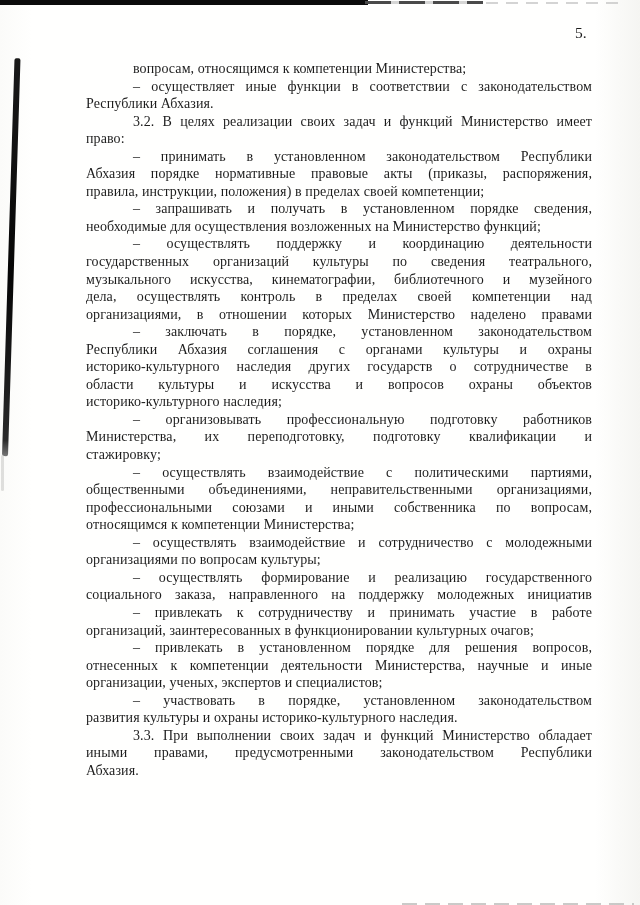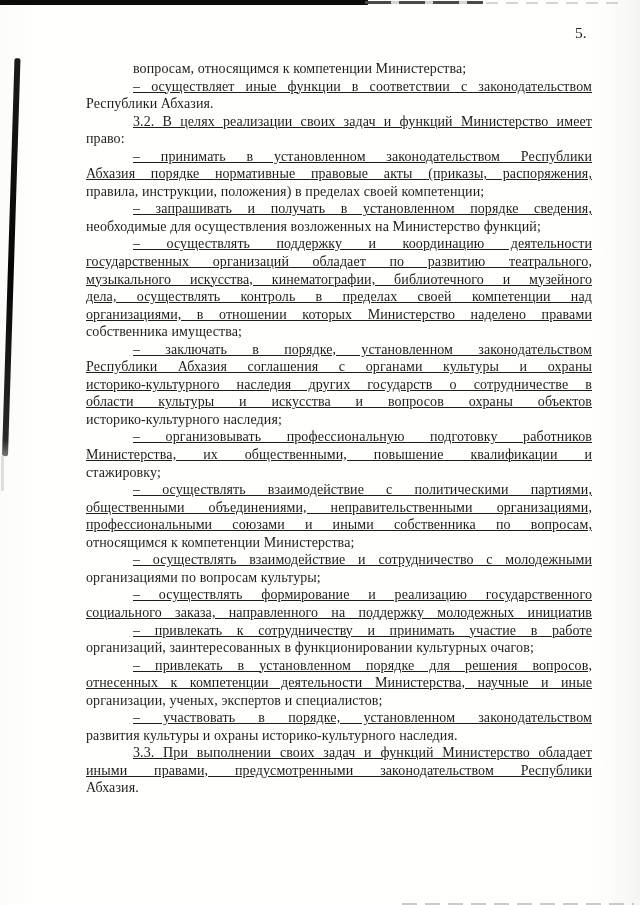--- a/index.html
+++ b/index.html
@@ -72,21 +72,20 @@
     text-align: justify;
     letter-spacing: 0.1px;
   }
   .line {
     text-align: justify;
     text-align-last: left;
     white-space: normal;
   }
   .line.fill {
     text-align-last: justify;
-    text-decoration: underline;
   }
   .line.indent {
     padding-left: 47px;
   }
 </style>
 </head>
 <body>
 
 <div class="page">
 
@@ -104,32 +103,31 @@
       <div class="line indent fill">– осуществляет иные функции в соответствии с законодательством</div>
       <div class="line">Республики Абхазия.</div>
       <div class="line indent fill">3.2.  В целях реализации своих задач и функций Министерство имеет</div>
       <div class="line">право:</div>
       <div class="line indent fill">– принимать в установленном законодательством Республики</div>
       <div class="line fill">Абхазия порядке нормативные правовые акты (приказы, распоряжения,</div>
       <div class="line">правила, инструкции, положения) в пределах своей компетенции;</div>
       <div class="line indent fill">– запрашивать и получать в установленном порядке сведения,</div>
       <div class="line">необходимые для осуществления возложенных на Министерство функций;</div>
       <div class="line indent fill">– осуществлять поддержку и координацию деятельности</div>
-      <div class="line fill">государственных организаций обладает по развитию театрального,</div>
+      <div class="line fill">государственных организаций культуры по сведения театрального,</div>
       <div class="line fill">музыкального искусства, кинематографии, библиотечного и музейного</div>
       <div class="line fill">дела, осуществлять контроль в пределах своей компетенции над</div>
       <div class="line fill">организациями, в отношении которых Министерство наделено правами</div>
-      <div class="line">собственника имущества;</div>
       <div class="line indent fill">– заключать в порядке, установленном законодательством</div>
       <div class="line fill">Республики Абхазия соглашения с органами культуры и охраны</div>
       <div class="line fill">историко-культурного наследия других государств о сотрудничестве в</div>
       <div class="line fill">области культуры и искусства и вопросов охраны объектов</div>
       <div class="line">историко-культурного наследия;</div>
       <div class="line indent fill">– организовывать профессиональную подготовку работников</div>
-      <div class="line fill">Министерства, их общественными, повышение квалификации и</div>
+      <div class="line fill">Министерства, их переподготовку, подготовку квалификации и</div>
       <div class="line">стажировку;</div>
       <div class="line indent fill">– осуществлять взаимодействие с политическими партиями,</div>
       <div class="line fill">общественными объединениями, неправительственными организациями,</div>
       <div class="line fill">профессиональными союзами и иными собственника по вопросам,</div>
       <div class="line">относящимся к компетенции Министерства;</div>
       <div class="line indent fill">– осуществлять взаимодействие и сотрудничество с молодежными</div>
       <div class="line">организациями по вопросам культуры;</div>
       <div class="line indent fill">– осуществлять формирование и реализацию государственного</div>
       <div class="line fill">социального заказа, направленного на поддержку молодежных инициатив</div>
       <div class="line indent fill">– привлекать к сотрудничеству и принимать участие в работе</div>

